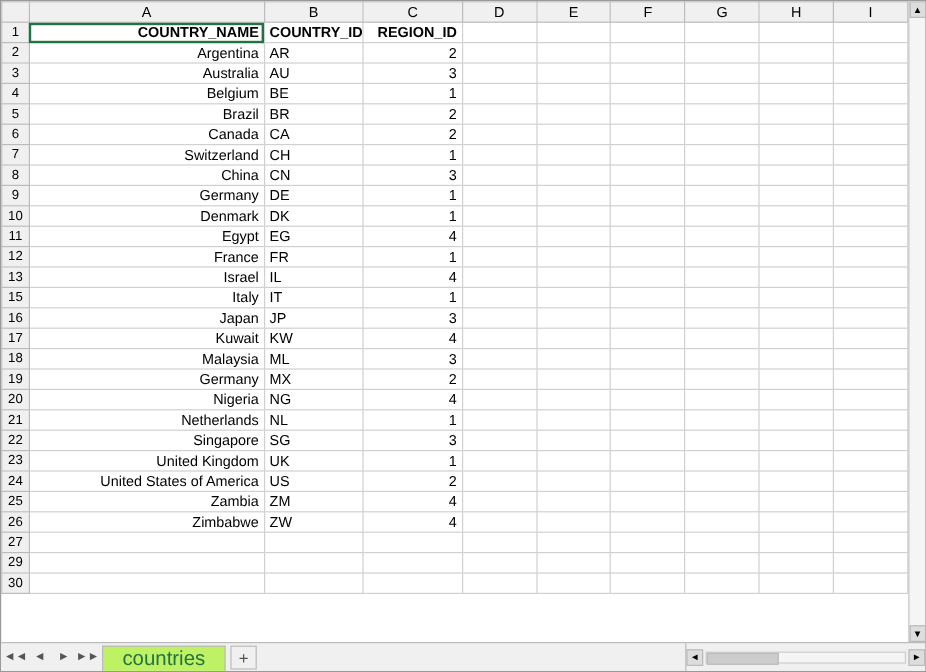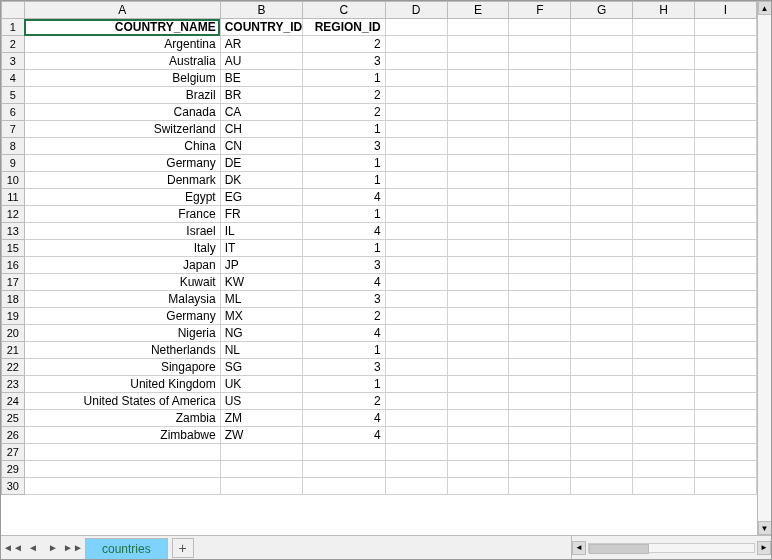--- a/index.html
+++ b/index.html
@@ -94,24 +94,24 @@
       cursor: pointer;
       font-size: 10px;
       color: #555;
       display: flex;
       align-items: center;
       justify-content: center;
     }
 
     .sheet-tab {
       padding: 0 16px;
-      background: #7dd3fc;
+      background: #bef264;
       border: 1px solid #bbb;
       border-bottom: none;
-      font-size: 12px;
+      font-size: 17px;
       color: #217346;
       display: flex;
       align-items: center;
       cursor: pointer;
       margin-right: 2px;
       margin-top: 2px;
     }
 
     .add-sheet-btn {
       width: 22px;

